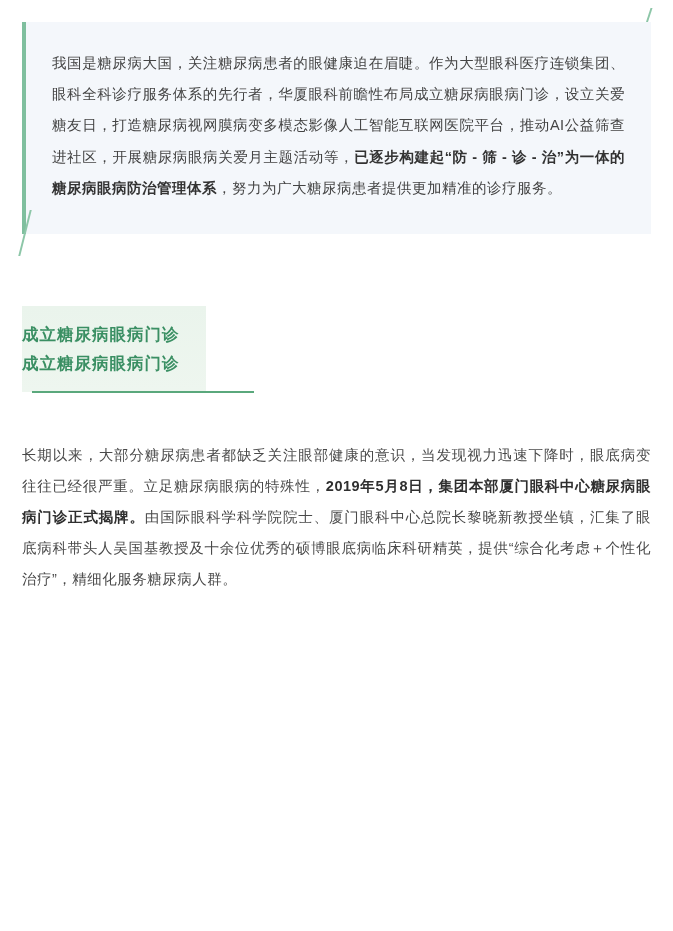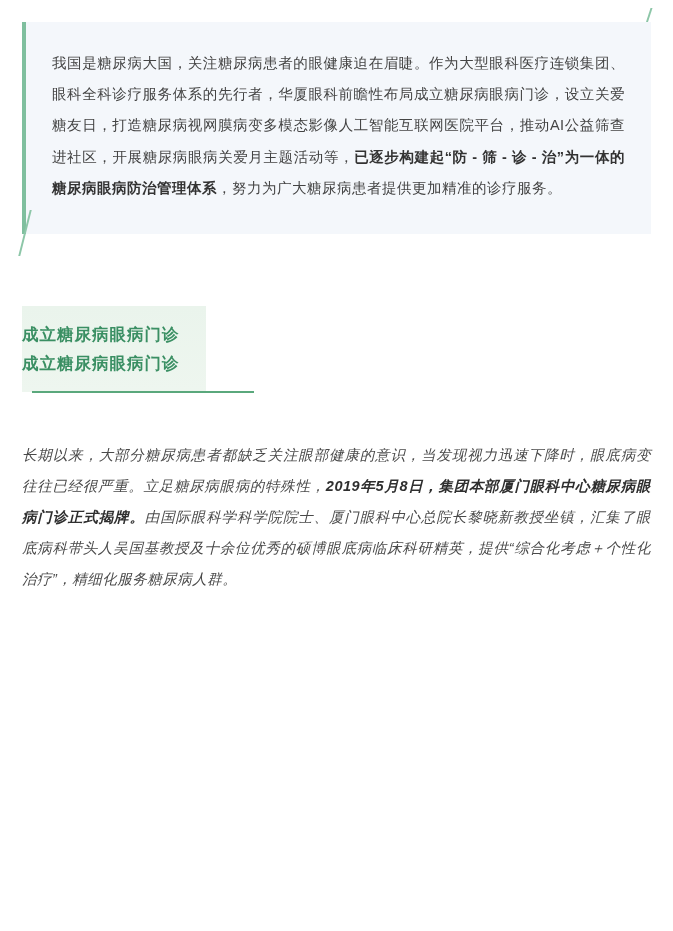--- a/index.html
+++ b/index.html
@@ -118,21 +118,20 @@
   .body-wrap {
     margin: 48px 22px 30px 22px;
   }
   .body-wrap p {
     margin: 0 0 26px 0;
     font-size: 14.5px;
     line-height: 2.15;
     letter-spacing: 0.5px;
     text-align: justify;
     color: #4a4a4a;
-    font-style: italic;
   }
   .body-wrap p:last-child {
     margin-bottom: 0;
   }
   .body-wrap .strong {
     font-weight: bold;
     color: #2f2f2f;
   }
 </style>
 </head>

